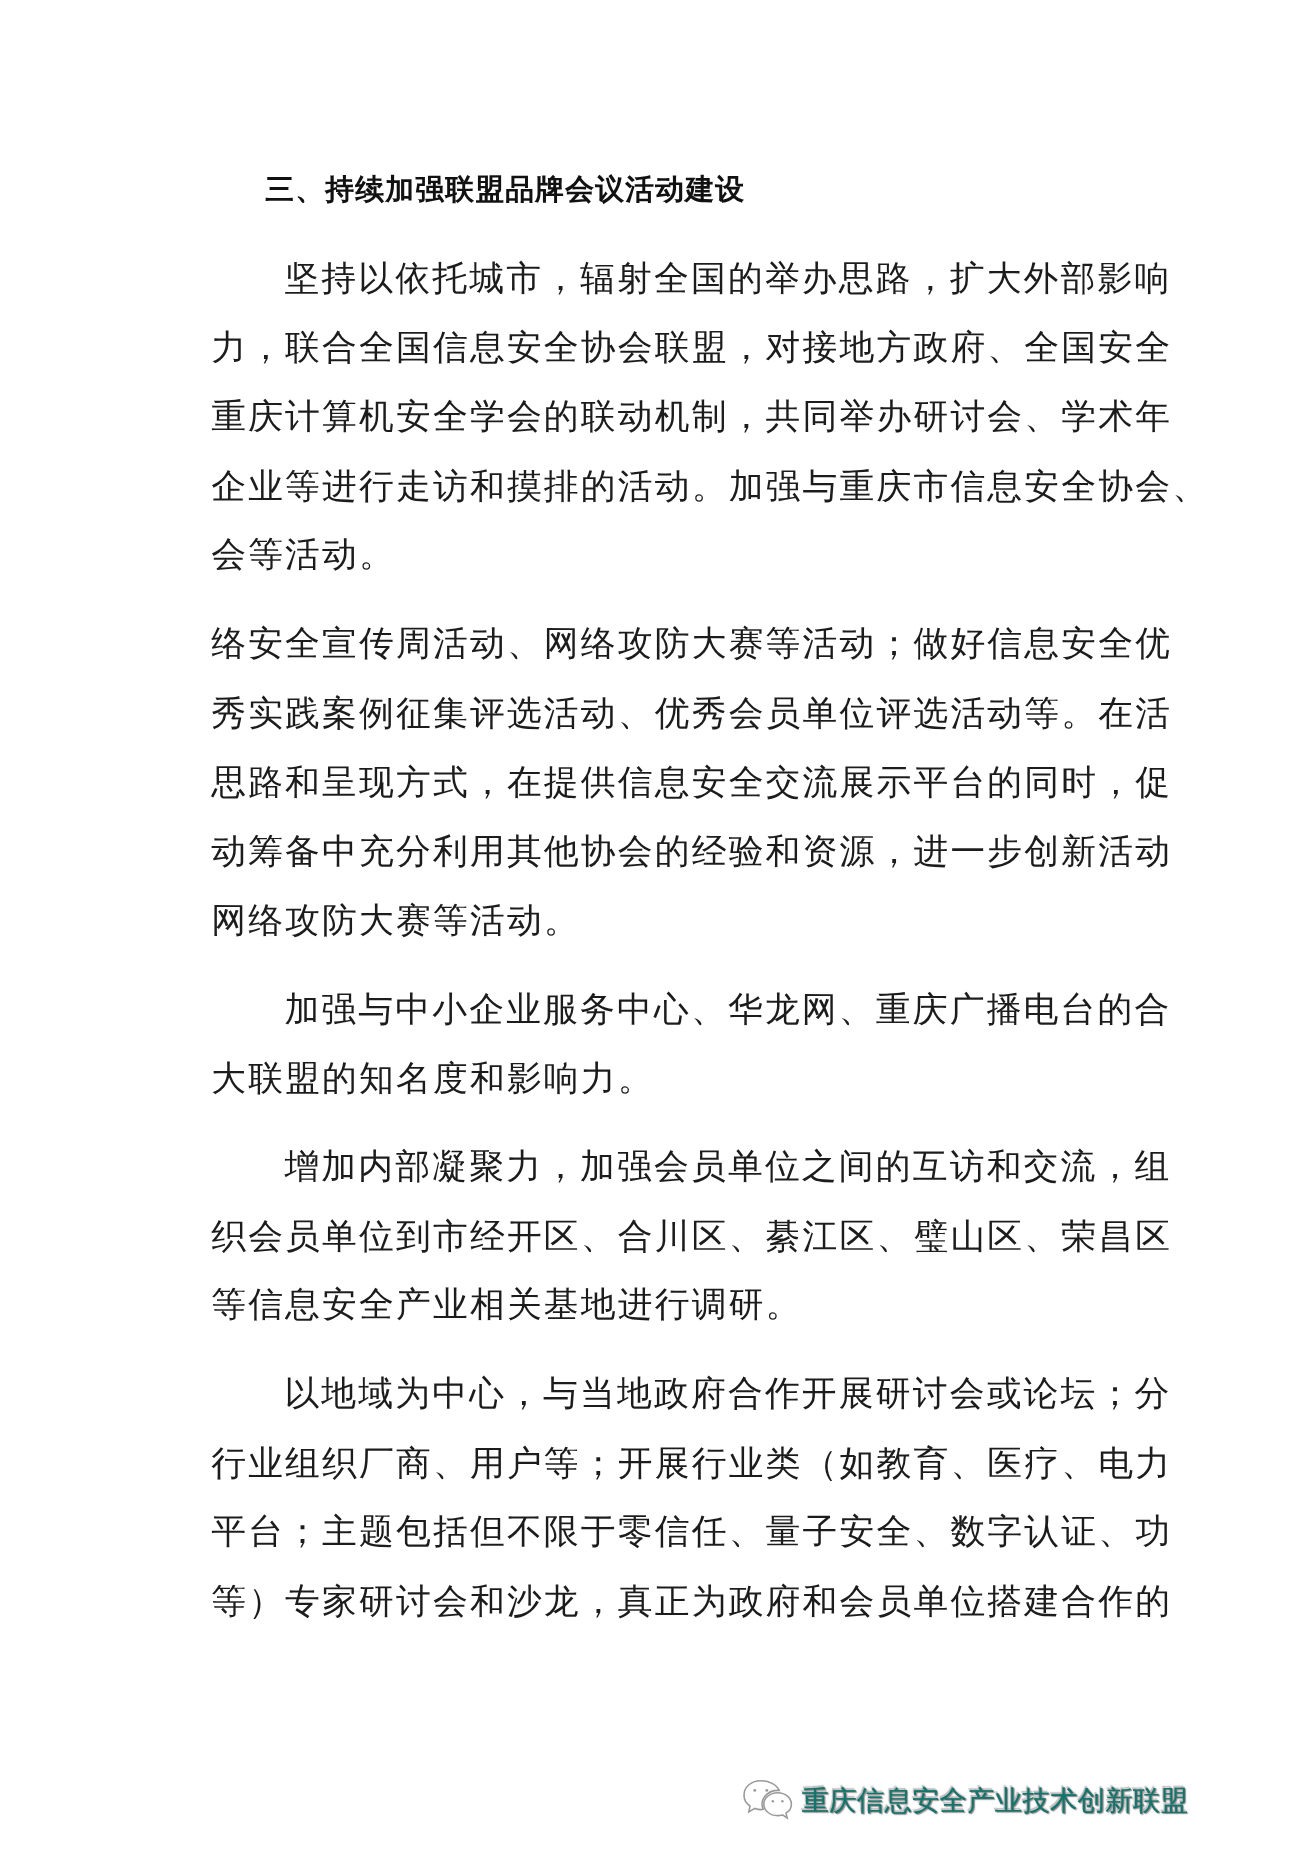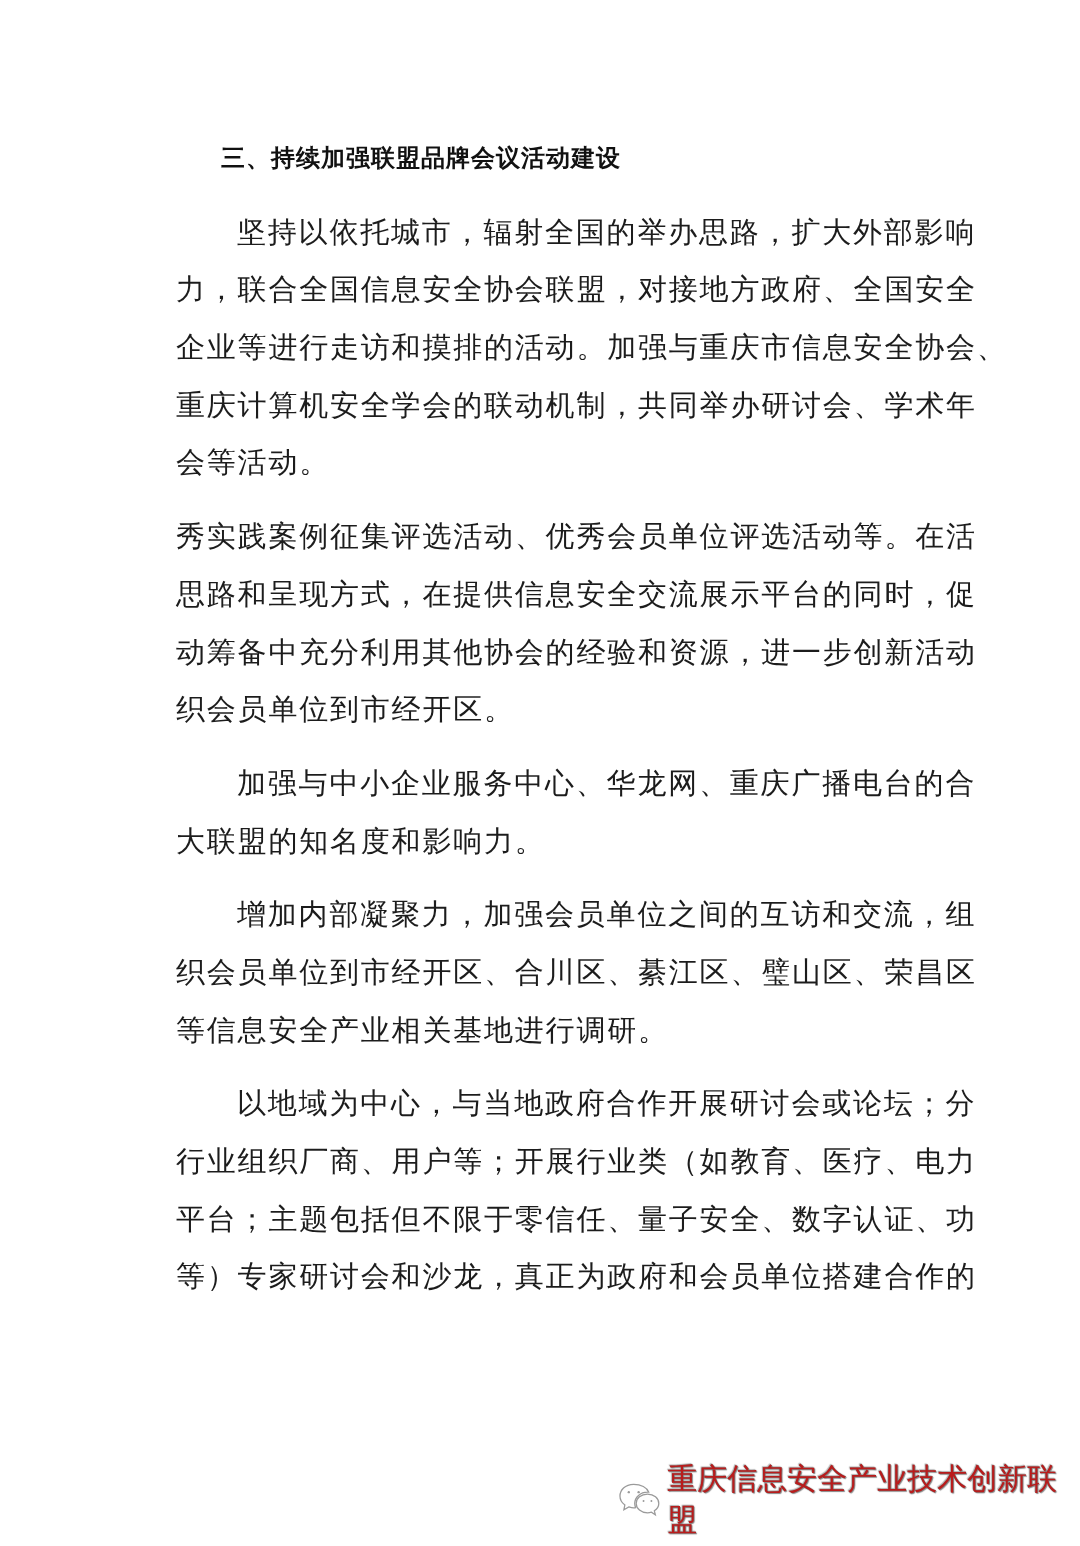--- a/index.html
+++ b/index.html
@@ -12,44 +12,45 @@
     font-family: "DejaVu Sans", "Liberation Sans", sans-serif;
     font-weight: bold; font-size: 24px; line-height: 57.7px; height: 57.7px;
     padding-left: 61px; letter-spacing: 1px; white-space: nowrap; color: #111;
   }
   .para { font-size: 29px; line-height: 57.7px; margin: 16px; }
   .line { display: block; height: 57.7px; white-space: nowrap; letter-spacing: 1.8px; text-align: justify; text-align-last: justify; }
   .line.first { padding-left: 61px; }
   .line.last { text-align-last: left; }
   .watermark {
     position: absolute; left: 618px; top: 1478px; height: 44px; display: flex; align-items: center;
-    color: #b91c1c; font-family: "DejaVu Sans", "Liberation Sans", sans-serif; font-size: 30px;
+    color: #0f766e; font-family: "DejaVu Sans", "Liberation Sans", sans-serif; font-size: 23px;
     text-shadow: 0 0 1px #666, 1px 1px 1px #888, -1px -1px 1px #bbb;
   }
   .wechat { width: 44px; height: 44px; margin-right: 6px; }
 </style>
 </head>
 <body>
 
 <div class="page">
   <div class="heading">三、持续加强联盟品牌会议活动建设</div>
 
   <div class="para">
     <span class="line first">坚持以依托城市，辐射全国的举办思路，扩大外部影响</span>
     <span class="line">力，联合全国信息安全协会联盟，对接地方政府、全国安全</span>
+    <span class="line">重庆计算机安全学会的联动机制，共同举办研讨会、学术年</span>
     <span class="line">企业等进行走访和摸排的活动。加强与重庆市信息安全协会、</span>
-    <span class="line">重庆计算机安全学会的联动机制，共同举办研讨会、学术年</span>
     <span class="line last">会等活动。</span>
   </div>
 
   <div class="para">
+    <span class="line">络安全宣传周活动、网络攻防大赛等活动；做好信息安全优</span>
     <span class="line">秀实践案例征集评选活动、优秀会员单位评选活动等。在活</span>
     <span class="line">思路和呈现方式，在提供信息安全交流展示平台的同时，促</span>
     <span class="line">动筹备中充分利用其他协会的经验和资源，进一步创新活动</span>
-    <span class="line last">织会员单位到市经开区。</span>
+    <span class="line last">网络攻防大赛等活动。</span>
   </div>
 
   <div class="para">
     <span class="line first">加强与中小企业服务中心、华龙网、重庆广播电台的合</span>
     <span class="line last">大联盟的知名度和影响力。</span>
   </div>
 
   <div class="para">
     <span class="line first">增加内部凝聚力，加强会员单位之间的互访和交流，组</span>
     <span class="line">织会员单位到市经开区、合川区、綦江区、璧山区、荣昌区</span>

